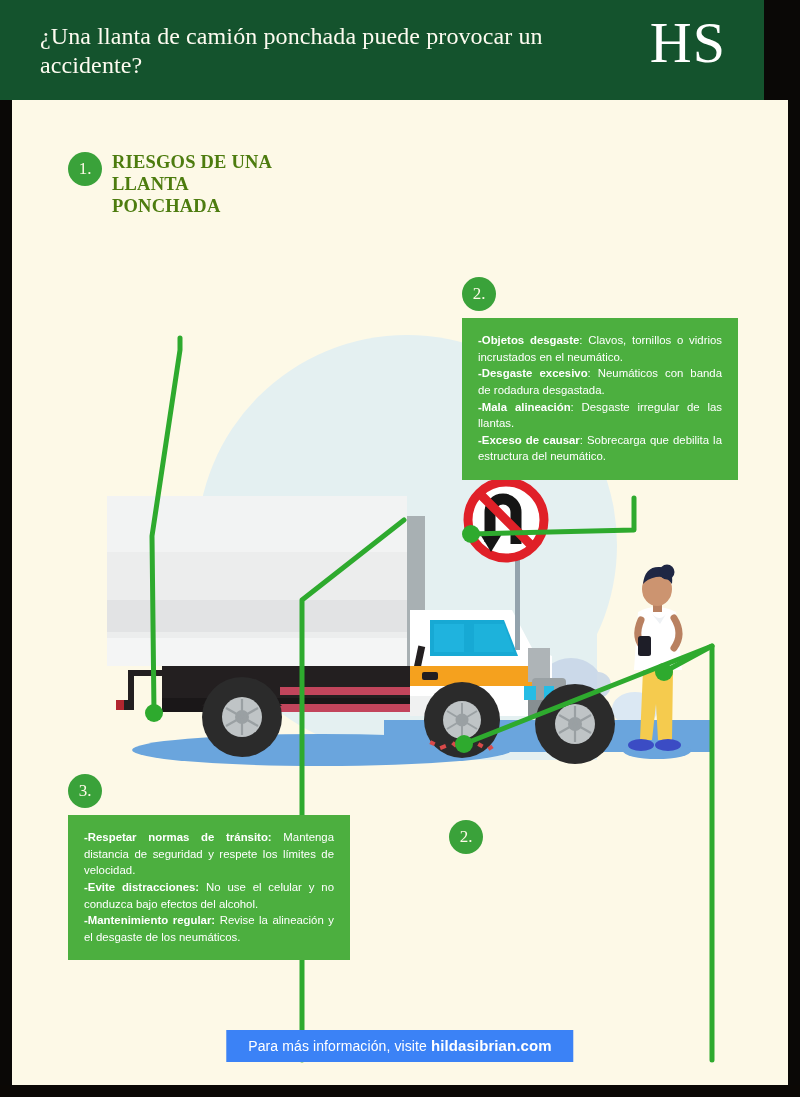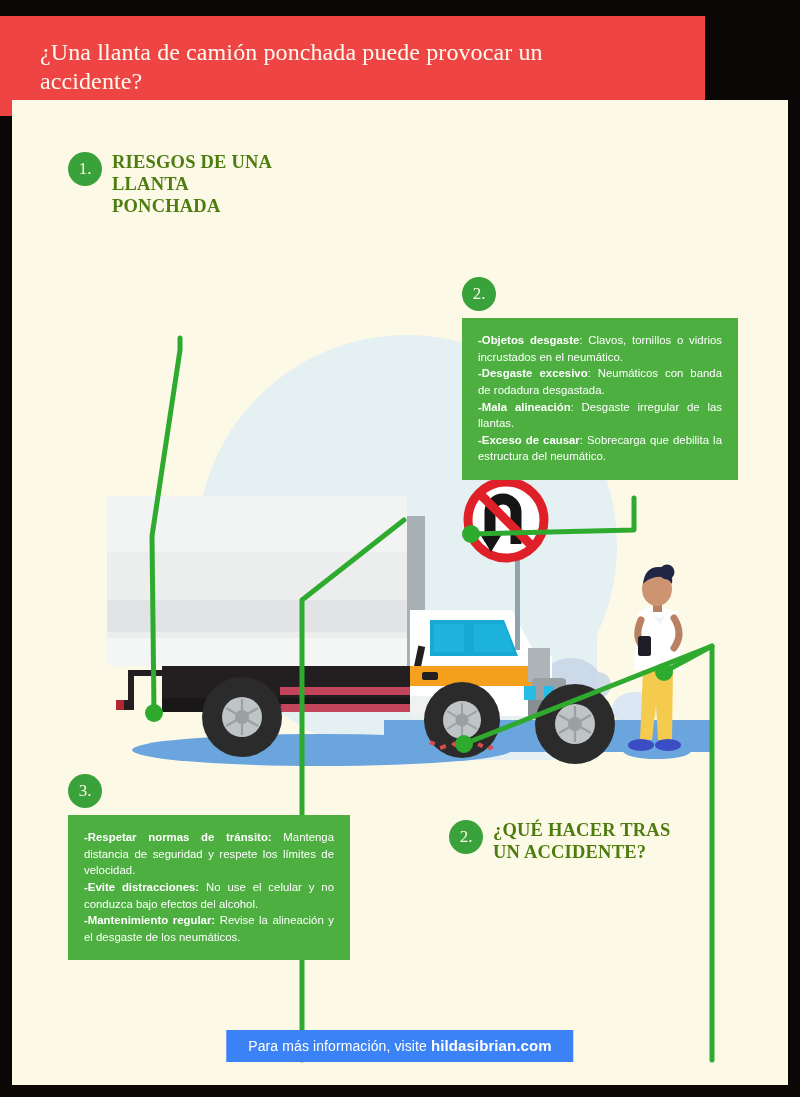--- a/index.html
+++ b/index.html
@@ -11,23 +11,23 @@
   }
   #page {
     position: relative;
     width: 800px; height: 1097px;
     background: #0a0806;
     overflow: hidden;
   }
 
   
   .header {
-    position: absolute; left: 0; top: 16px;
-    width: 705px; height: 100px;
-    background: #ef4444;
+    position: absolute; left: 0; top: 0;
+    width: 764px; height: 100px;
+    background: #14532d;
   }
   .header-title {
     position: absolute; left: 40px; top: 22px;
     width: 540px;
     color: #fdfbf0;
     font-family: "Liberation Serif", serif;
     font-size: 24px;
     line-height: 1.22;
     letter-spacing: .1px;
   }
@@ -139,20 +139,21 @@
   .footer-pill b { font-weight: bold; font-size: 15px; }
 </style>
 </head>
 <body>
 
 <div id="page">
 
   <div class="header">
     <div class="header-title">¿Una llanta de camión ponchada
 puede provocar un accidente?</div>
+    <div class="header-logo">HS</div>
   </div>
 
   <div class="canvas">
 
     <div class="bg-circle"></div>
     <div class="bg-panel"></div>
     <div class="bg-cloud2"></div>
     <div class="bg-cloud"></div>
 
     <svg class="illus" viewBox="0 0 776 985">
@@ -307,22 +308,20 @@
     <div class="sec" style="left:56px; top:672px; width:282px;">
       <div class="sec-head">
         <div class="badge">3.</div>
       </div>
       <div class="card"><b>-Respetar normas de tránsito:</b> Mantenga distancia de seguridad y respete los límites de velocidad.<br><b>-Evite distracciones:</b> No use el celular y no conduzca bajo efectos del alcohol.<br><b>-Mantenimiento regular:</b> Revise la alineación y el desgaste de los neumáticos.</div>
     </div>
 
     <div class="sec" style="left:437px; top:718px; width:274px;">
       <div class="sec-head">
         <div class="badge">2.</div>
-        <div class="sec-title">¿QUÉ HACER TRAS
-UN ACCIDENTE?</div>
       </div>
     </div>
 
   </div>
 
   <div class="footer-pill">
     <span>Para más información, visite </span><b>hildasibrian.com</b>
   </div>
   <div class="footer-bar"></div>
 

